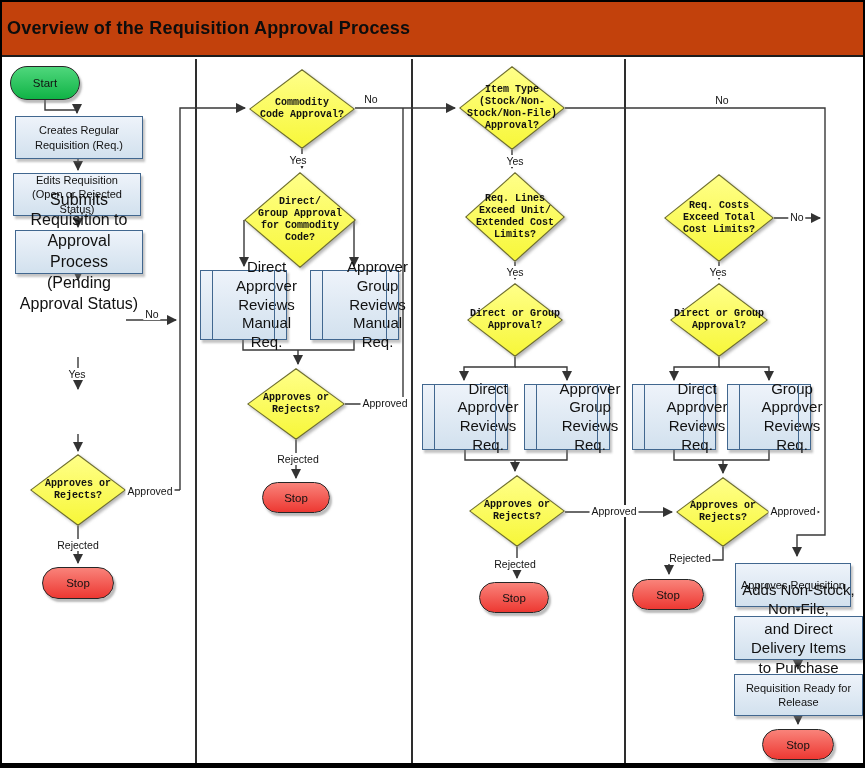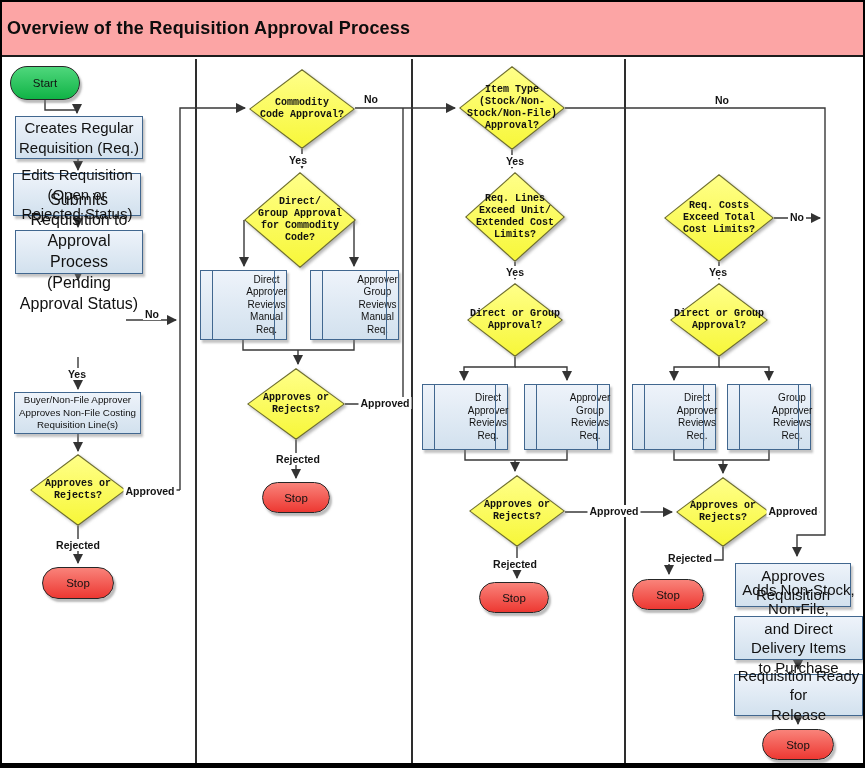--- a/index.html
+++ b/index.html
@@ -1,40 +1,40 @@
 <!DOCTYPE html>
 <html><head>
 <meta charset="utf-8">
 <style>
   html,body{margin:0;padding:0;background:#fff;font-family:"Liberation Sans",sans-serif;}
   .stage{position:relative;width:865px;height:768px;box-sizing:border-box;
          border:2px solid #000;border-bottom:5px solid #000;background:#fff;overflow:hidden;}
   .titlebar{position:absolute;left:0;top:0;right:0;height:55px;box-sizing:border-box;
-            background:#fca5a5;border-bottom:2px solid #1c1c1c;display:flex;align-items:center;}
+            background:#c2410c;border-bottom:2px solid #1c1c1c;display:flex;align-items:center;}
   .titlebar .ttl{font-size:18px;font-weight:700;color:#0d0d0d;padding-left:5px;letter-spacing:.2px;}
   .lane{position:absolute;top:57px;bottom:0;width:1.5px;background:#2e2e2e;z-index:1;}
   .wires{position:absolute;left:0;top:0;z-index:1;}
   .node{position:absolute;z-index:2;box-sizing:border-box;display:flex;align-items:center;justify-content:center;
         text-align:center;font-weight:400;color:#111;white-space:pre-line;}
   .process{background:linear-gradient(#eef3fa,#d2e1ee);border:1px solid #41678f;
-           box-shadow:2px 3px 2px rgba(125,125,125,.45);font-size:15px;line-height:1.3;padding:1px 2px;}
-  .predef{font-size:10px;line-height:1.25;padding-left:48px;}
+           box-shadow:2px 3px 2px rgba(125,125,125,.45);font-size:11px;line-height:1.3;padding:1px 2px;}
+  .predef{font-size:15px;line-height:1.25;padding-left:48px;}
   .predef::before,.predef::after{content:"";position:absolute;top:0;bottom:0;width:1px;background:#41678f;}
   .predef::before{left:11px}.predef::after{right:11px}
   .term{border:1.5px solid #262626;border-radius:17px;font-size:11.5px;
         box-shadow:2px 3px 2px rgba(120,120,120,.5);}
   .term.start{background:linear-gradient(#4fd77c,#10b346);}
   .term.stop{background:linear-gradient(#f9837a,#ed3832);}
   .diamond{position:absolute;z-index:2;filter:drop-shadow(2px 2px 1.5px rgba(120,120,120,.55));font-family:Liberation Mono, monospace;}
   .d-border{position:absolute;inset:0;background:#6d6d2e;clip-path:polygon(50% 0,100% 50%,50% 100%,0 50%);}
   .d-fill{position:absolute;inset:1.6px;background:linear-gradient(#ffff88,#f7f73a);
           clip-path:polygon(50% 0,100% 50%,50% 100%,0 50%);}
   .d-label{position:absolute;inset:0;display:flex;align-items:center;justify-content:center;
            text-align:center;font-weight:700;font-size:10px;line-height:1.22;color:#111;white-space:pre-line;}
-  .elabel{position:absolute;z-index:3;transform:translateX(-50%);font-weight:700;font-size:10.5px;
+  .elabel{position:absolute;z-index:3;transform:translateX(-50%);font-weight:400;font-size:10.5px;
           color:#141414;background:#fff;padding:0 2px;line-height:1.15;white-space:nowrap;}
 </style>
 </head>
 <body>
 
 <div class="stage">
 
   <div class="titlebar">
     <div class="ttl">Overview of the Requisition Approval Process</div>
   </div>
@@ -97,23 +97,20 @@
   </svg>
 
   <div class="node term start" style="left:8px;top:64px;width:70px;height:34px">Start</div>
   <div class="node process" style="left:13px;top:114px;width:128px;height:43px">Creates Regular
 Requisition (Req.)</div>
   <div class="node process" style="left:11px;top:171px;width:128px;height:43px">Edits Requisition
 (Open or Rejected Status)</div>
   <div class="node process" style="left:13px;top:228px;width:128px;height:44px;font-size:16px">Submits Requisition to
 Approval Process
 (Pending Approval Status)</div>
-  <div class="node process" style="left:12px;top:390px;width:127px;height:42px;font-size:9.8px">Buyer/Non-File Approver
-Approves Non-File Costing
-Requisition Line(s)</div>
   <div class="diamond" style="left:28px;top:452px;width:96px;height:72px">
     <div class="d-border"></div>
     <div class="d-fill"></div>
     <div class="d-label">Approves or
 Rejects?</div>
   </div>
   <div class="node term stop" style="left:40px;top:565px;width:72px;height:32px">Stop</div>
 
   <div class="diamond" style="left:247px;top:67px;width:106px;height:80px">
     <div class="d-border"></div>

